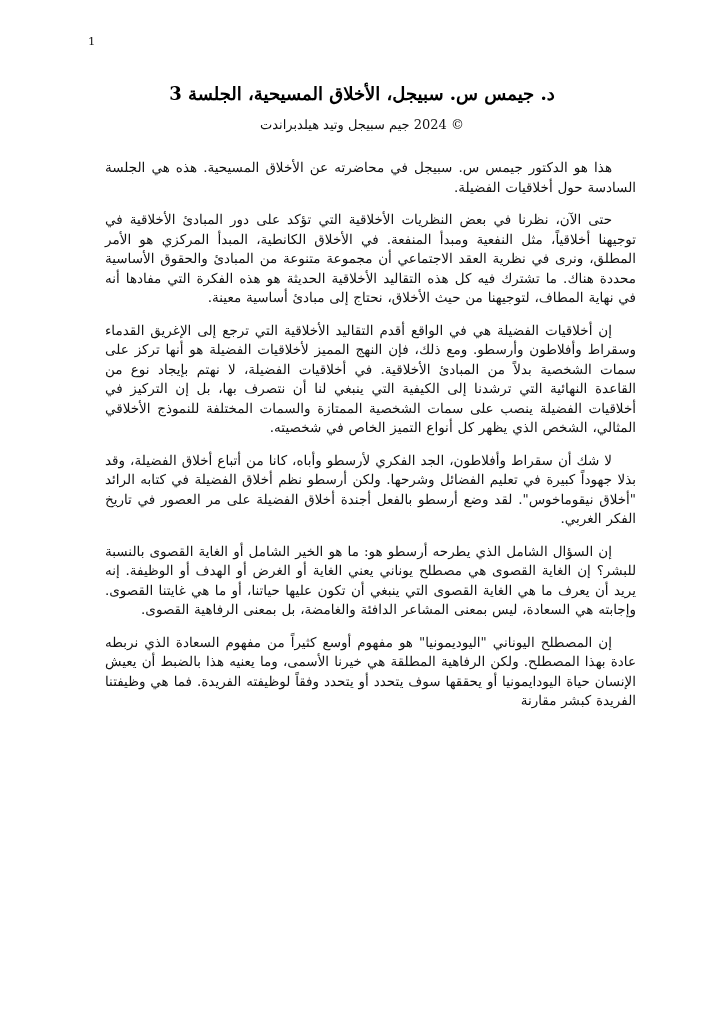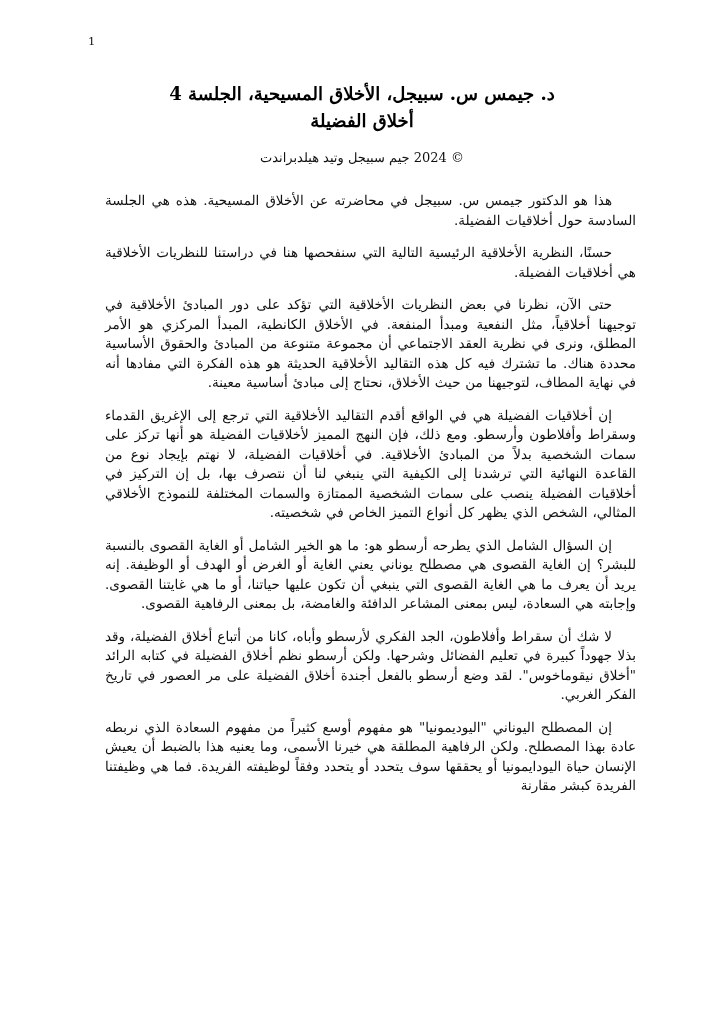--- a/index.html
+++ b/index.html
@@ -43,44 +43,42 @@
     font-size: 18px;
     font-weight: bold;
     text-align: center;
     margin: 0 0 6px 0;
     line-height: 1.4;
     color: #000000;
   }
   .copyright {
     font-size: 13px;
     text-align: center;
-    margin: 16px 0 24px 0;
+    margin: 8px 0 24px 0;
     line-height: 1.4;
   }
   .body-text p {
     font-size: 13.5px;
     line-height: 19.5px;
     text-align: justify;
     text-indent: 24px;
     margin: 0 0 13px 17px;
     word-spacing: 0.5px;
   }
 </style>
 </head>
 <body>
 
 <div class="page">
   <div class="page-number">1</div>
 
-  <h1 class="doc-title">د. جيمس س. سبيجل، الأخلاق المسيحية، الجلسة 4</h1>
-  <h2 class="doc-subtitle">أخلاق الفضيلة</h2>
+  <h1 class="doc-title">د. جيمس س. سبيجل، الأخلاق المسيحية، الجلسة 3</h1>
   <div class="copyright">© 2024 جيم سبيجل وتيد هيلدبراندت</div>
 
   <div class="body-text">
     <p>هذا هو الدكتور جيمس س. سبيجل في محاضرته عن الأخلاق المسيحية. هذه هي الجلسة السادسة حول أخلاقيات الفضيلة.</p>
-    <p>حسنًا، النظرية الأخلاقية الرئيسية التالية التي سنفحصها هنا في دراستنا للنظريات الأخلاقية هي أخلاقيات الفضيلة.</p>
     <p>حتى الآن، نظرنا في بعض النظريات الأخلاقية التي تؤكد على دور المبادئ الأخلاقية في توجيهنا أخلاقياً، مثل النفعية ومبدأ المنفعة. في الأخلاق الكانطية، المبدأ المركزي هو الأمر المطلق، ونرى في نظرية العقد الاجتماعي أن مجموعة متنوعة من المبادئ والحقوق الأساسية محددة هناك. ما تشترك فيه كل هذه التقاليد الأخلاقية الحديثة هو هذه الفكرة التي مفادها أنه في نهاية المطاف، لتوجيهنا من حيث الأخلاق، نحتاج إلى مبادئ أساسية معينة.</p>
     <p>إن أخلاقيات الفضيلة هي في الواقع أقدم التقاليد الأخلاقية التي ترجع إلى الإغريق القدماء وسقراط وأفلاطون وأرسطو. ومع ذلك، فإن النهج المميز لأخلاقيات الفضيلة هو أنها تركز على سمات الشخصية بدلاً من المبادئ الأخلاقية. في أخلاقيات الفضيلة، لا نهتم بإيجاد نوع من القاعدة النهائية التي ترشدنا إلى الكيفية التي ينبغي لنا أن نتصرف بها، بل إن التركيز في أخلاقيات الفضيلة ينصب على سمات الشخصية الممتازة والسمات المختلفة للنموذج الأخلاقي المثالي، الشخص الذي يظهر كل أنواع التميز الخاص في شخصيته.</p>
+    <p>لا شك أن سقراط وأفلاطون، الجد الفكري لأرسطو وأباه، كانا من أتباع أخلاق الفضيلة، وقد بذلا جهوداً كبيرة في تعليم الفضائل وشرحها. ولكن أرسطو نظم أخلاق الفضيلة في كتابه الرائد "أخلاق نيقوماخوس". لقد وضع أرسطو بالفعل أجندة أخلاق الفضيلة على مر العصور في تاريخ الفكر الغربي.</p>
     <p>إن السؤال الشامل الذي يطرحه أرسطو هو: ما هو الخير الشامل أو الغاية القصوى بالنسبة للبشر؟ إن الغاية القصوى هي مصطلح يوناني يعني الغاية أو الغرض أو الهدف أو الوظيفة. إنه يريد أن يعرف ما هي الغاية القصوى التي ينبغي أن تكون عليها حياتنا، أو ما هي غايتنا القصوى. وإجابته هي السعادة، ليس بمعنى المشاعر الدافئة والغامضة، بل بمعنى الرفاهية القصوى.</p>
-    <p>لا شك أن سقراط وأفلاطون، الجد الفكري لأرسطو وأباه، كانا من أتباع أخلاق الفضيلة، وقد بذلا جهوداً كبيرة في تعليم الفضائل وشرحها. ولكن أرسطو نظم أخلاق الفضيلة في كتابه الرائد "أخلاق نيقوماخوس". لقد وضع أرسطو بالفعل أجندة أخلاق الفضيلة على مر العصور في تاريخ الفكر الغربي.</p>
     <p>إن المصطلح اليوناني "اليوديمونيا" هو مفهوم أوسع كثيراً من مفهوم السعادة الذي نربطه عادة بهذا المصطلح. ولكن الرفاهية المطلقة هي خيرنا الأسمى، وما يعنيه هذا بالضبط أن يعيش الإنسان حياة اليودايمونيا أو يحققها سوف يتحدد أو يتحدد وفقاً لوظيفته الفريدة. فما هي وظيفتنا الفريدة كبشر مقارنة</p>
   </div>
 </div>
 
 </body></html>

